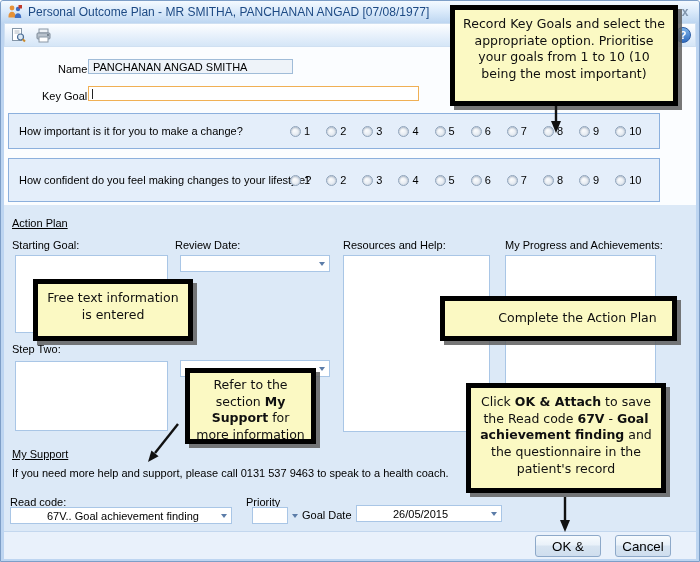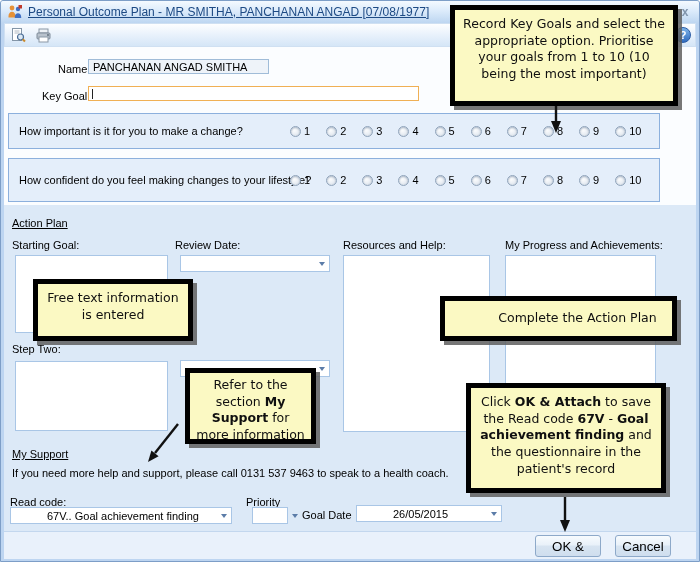--- a/index.html
+++ b/index.html
@@ -3,21 +3,21 @@
 <meta charset="utf-8">
 <style>
   html,body{margin:0;padding:0;background:#fff;}
   .screen{position:relative;width:700px;height:562px;overflow:hidden;
           font-family:"Liberation Sans",sans-serif;font-size:11px;color:#000;}
   
   .frame{position:absolute;inset:0;background:#bdd5f1;border:1px solid #7d9ec7;box-sizing:border-box;border-radius:3px 3px 0 0;}
   .titlebar{position:absolute;top:1px;left:1px;right:1px;height:22px;
             background:linear-gradient(180deg,#f4faff 0%,#dcebfb 45%,#bdd6f1 100%);
             display:flex;align-items:center;gap:5px;padding:0 6px;border-radius:2px 2px 0 0;}
-  .title-text{color:#1d4a84;font-size:12px;white-space:nowrap;text-decoration:underline;}
+  .title-text{color:#1d4a84;font-size:12px;white-space:nowrap;}
   .close-x{margin-left:auto;color:#8095ad;font-size:12px;font-weight:bold;width:16px;text-align:center;cursor:default;}
   .toolbar{position:absolute;top:23px;left:4px;right:4px;height:24px;box-sizing:border-box;
            background:linear-gradient(180deg,#fdfeff 0%,#e6f0fb 55%,#d5e6f7 100%);
            border:1px solid #cfe0f2;display:flex;align-items:center;gap:8px;padding:0 5px;}
   .tool-ico{width:17px;height:17px;display:inline-block;}
   .help-btn{position:absolute;right:4px;top:3px;width:16px;height:16px;border-radius:50%;
             background:linear-gradient(#7db3e8,#2f6bbf);border:1px solid #2a5ca6;color:#fff;
             font-size:11px;font-weight:bold;line-height:15px;text-align:center;box-sizing:border-box;}
   
   .content{position:absolute;top:47px;left:4px;right:4px;height:511px;background:#fbfdff;}
@@ -87,21 +87,21 @@
       <circle cx="13" cy="8" r="0.9" fill="#5c6a78"></circle>
     </svg>
     <span class="help-btn">?</span>
   </div>
 
   <div class="content">
     <div class="lower-bg"></div>
     <div class="btn-strip"></div>
 
     <div class="lbl" style="left:54px;top:16px;">Name</div>
-    <div class="field" style="left:84px;top:12px;width:181px;height:15px;">PANCHANAN ANGAD SMITHA</div>
+    <div class="field" style="left:84px;top:12px;width:205px;height:15px;">PANCHANAN ANGAD SMITHA</div>
 
     <div class="lbl" style="left:38px;top:43px;">Key Goal</div>
     <div class="input" style="left:84px;top:39px;width:331px;height:15px;">
         <span class="caret"></span>
         <span></span>
       </div>
 
     <div class="qpanel" style="top:66px;height:36px;">
       <span class="qlabel">How important is it for you to make a change?</span>
       <div class="radio-row">

